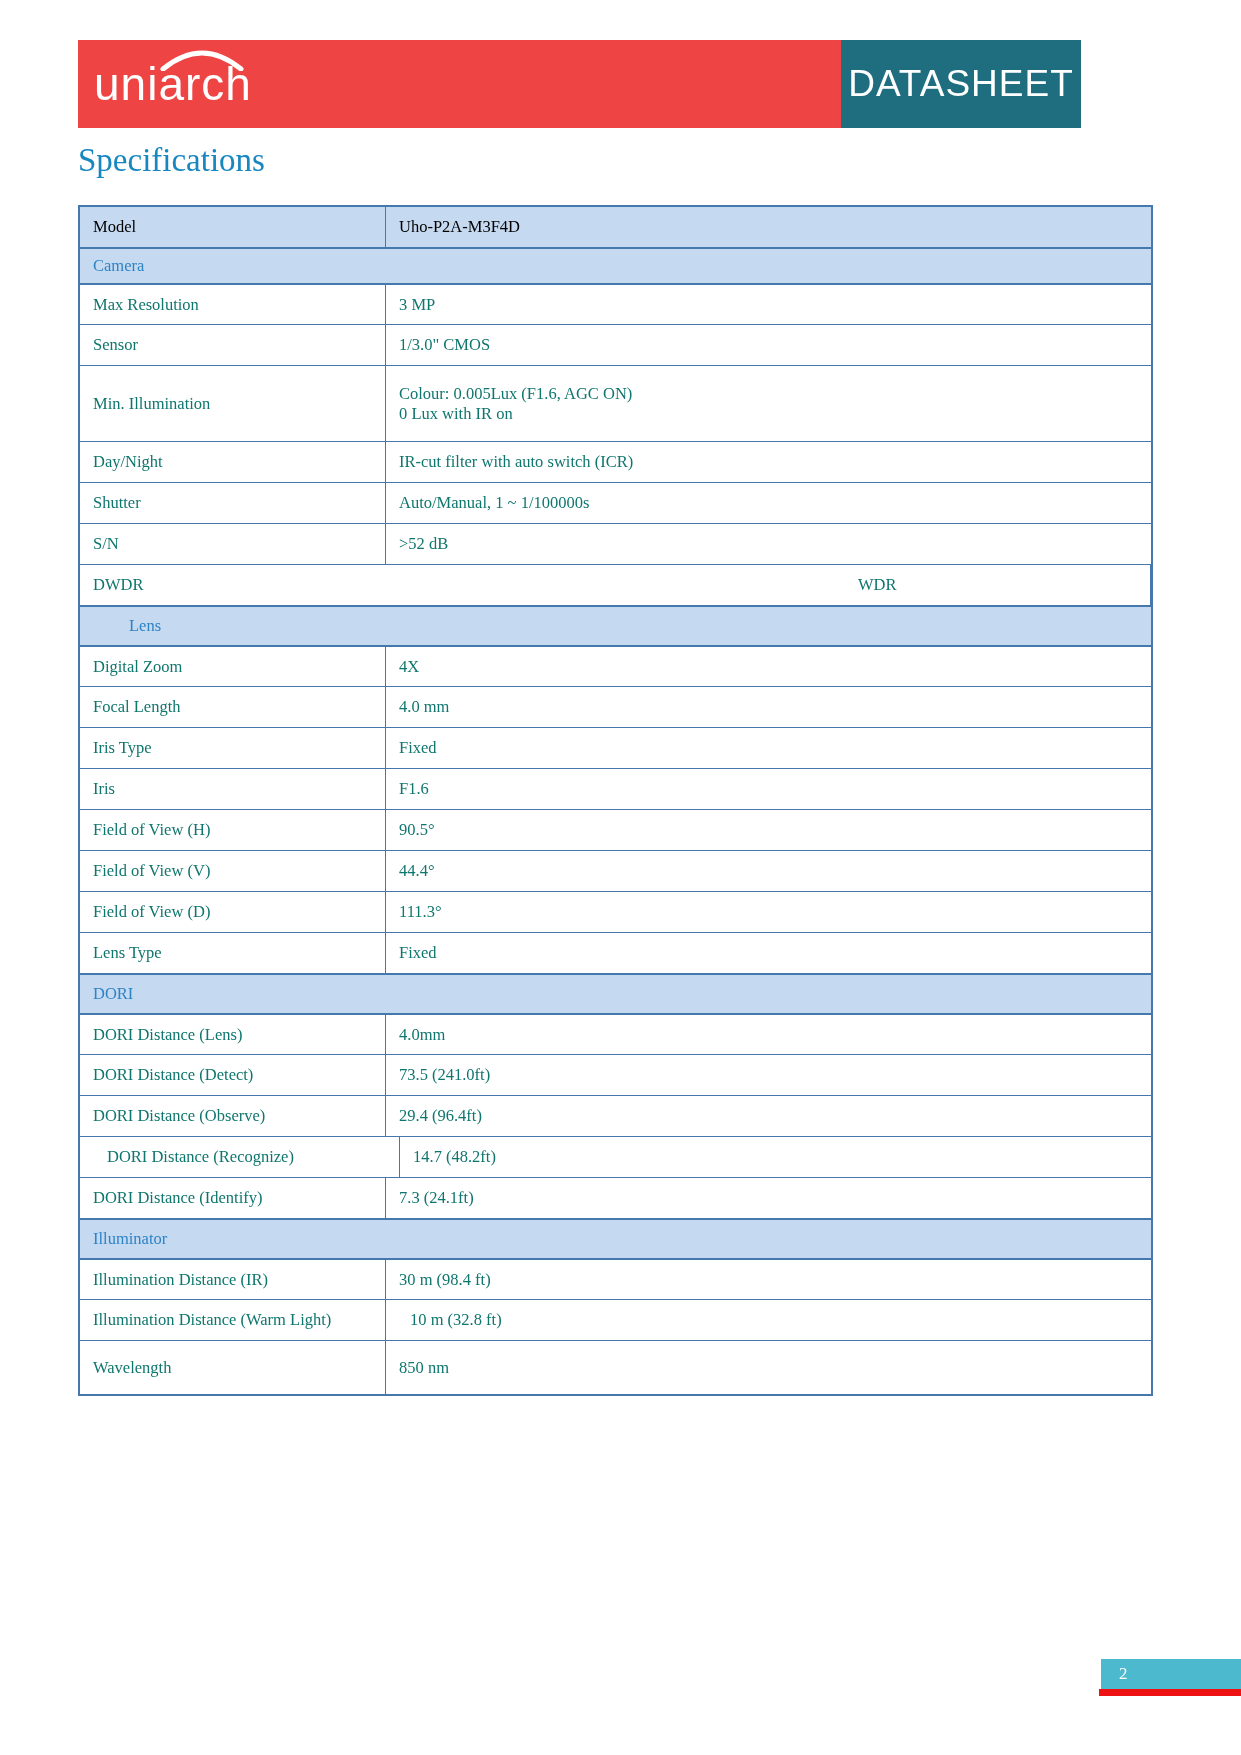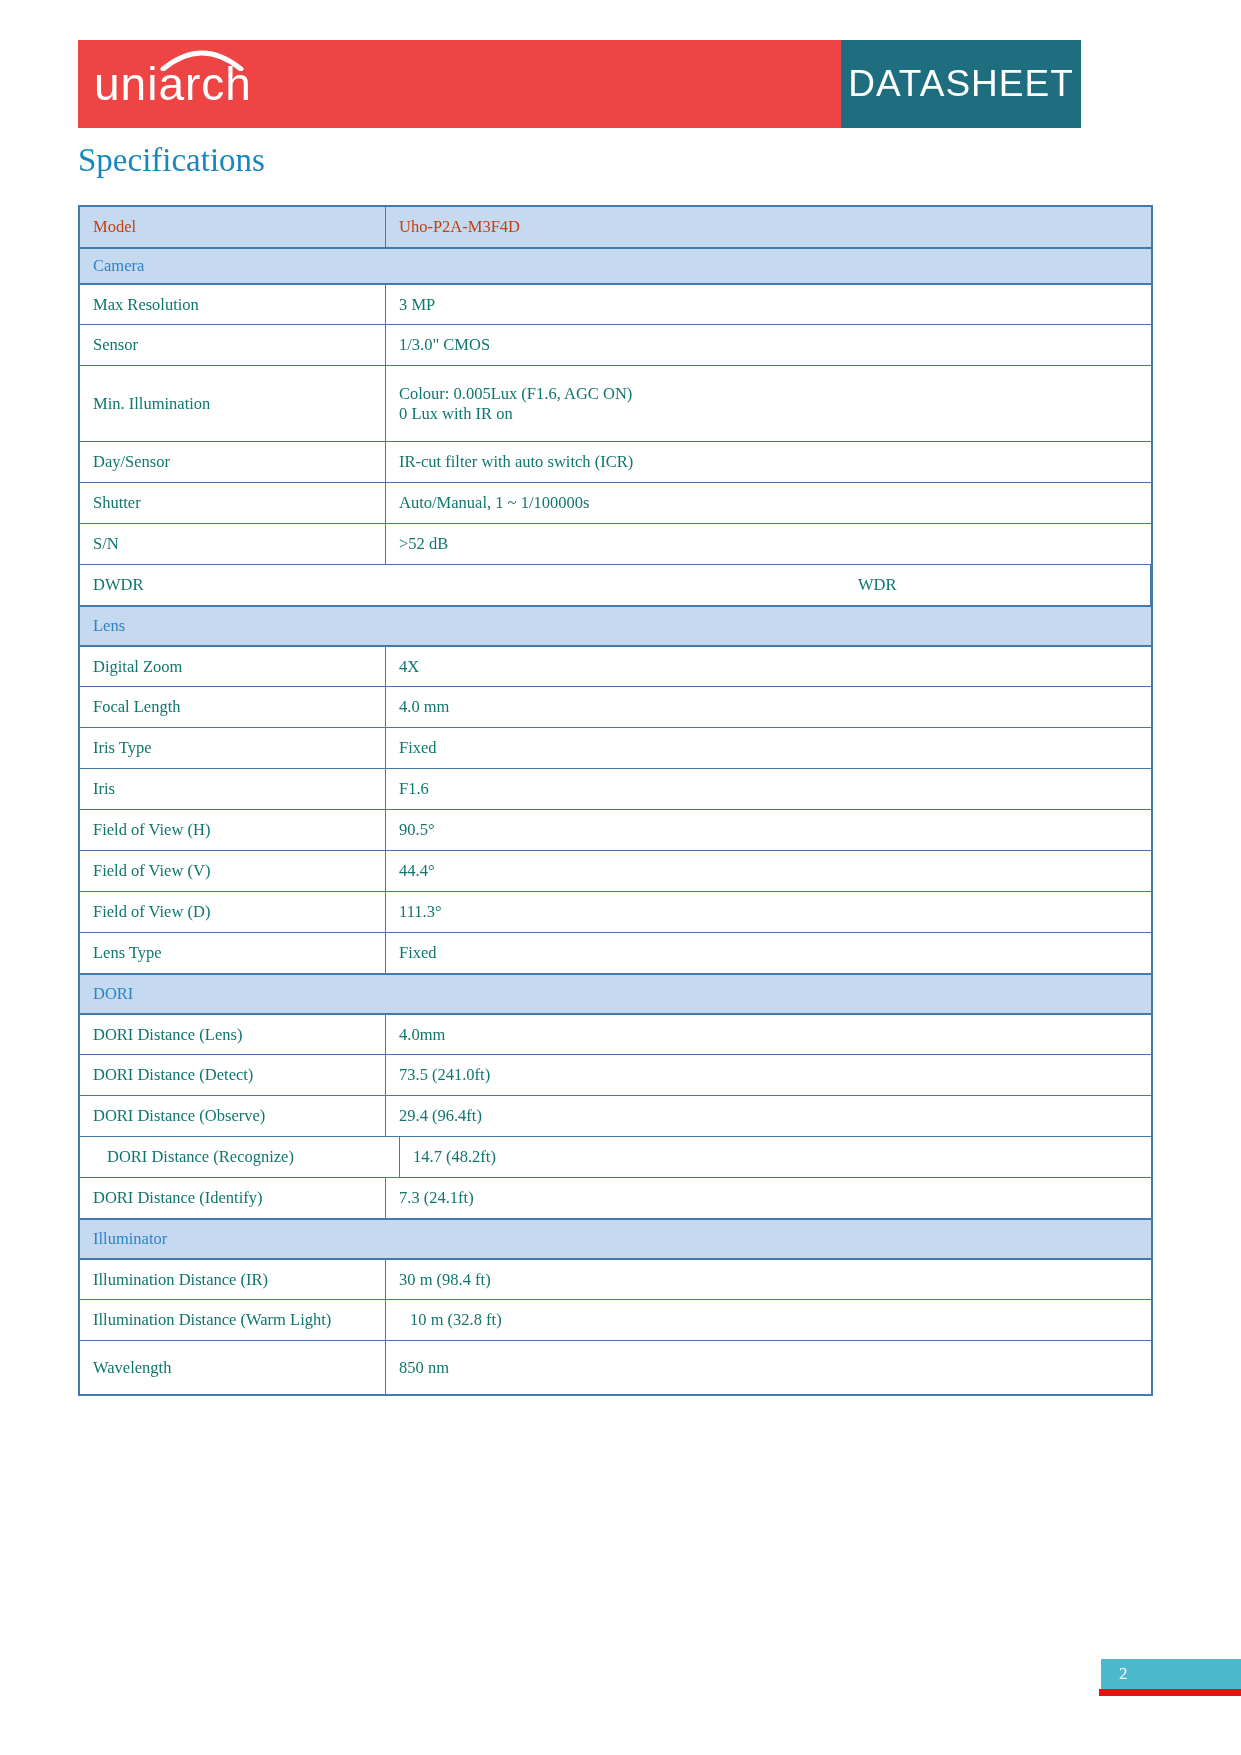--- a/index.html
+++ b/index.html
@@ -37,21 +37,21 @@
   .row:first-child{border-top:none;}
   .row.blue{background:#c5d9f1;border-top-width:2px;}
   .row.after-blue{border-top-width:2px;}
   .row:first-child.blue{border-top:none;}
   .cell{
     box-sizing:border-box;display:flex;flex-direction:column;justify-content:center;
     padding-left:13px;padding-right:8px;font-size:16.5px;color:#0f766e;
   }
   .cell.label{width:306px;border-right:1px solid #4579ad;}
   .cell.value{flex:1;}
-  .row.model .cell{color:#c2410c;}
+  .row.model .cell{color:#000000;}
   .row.section .cell{color:#2e83c5;width:100%;border-right:none;}
   .vlines{display:flex;flex-direction:column;}
   
   .page-num-box{
     position:absolute;left:1101px;top:1659px;width:140px;height:30px;
     background:#4cb9ce;color:#ffffff;display:flex;align-items:center;
     font-family:"Liberation Serif", serif;font-size:17px;
   }
   .page-num-box span{margin-left:18px;}
   .red-bar{
@@ -94,36 +94,36 @@
       <div class="row spec" style="height: 76px;">
         <div class="cell label">Min. Illumination</div>
         <div class="cell value">
           <div class="vlines">
             <div>Colour: 0.005Lux (F1.6, AGC ON)</div>
             <div>0 Lux with IR on</div>
           </div>
         </div>
       </div>
       <div class="row spec" style="height: 41px;">
-        <div class="cell label">Day/Sensor</div>
+        <div class="cell label">Day/Night</div>
         <div class="cell value">IR-cut filter with auto switch (ICR)</div>
       </div>
       <div class="row spec" style="height: 41px;">
         <div class="cell label">Shutter</div>
         <div class="cell value">Auto/Manual, 1 ~ 1/100000s</div>
       </div>
       <div class="row spec" style="height: 41px;">
         <div class="cell label">S/N</div>
         <div class="cell value">&gt;52 dB</div>
       </div>
       <div class="row spec" style="height: 41px;">
         <div class="cell value">DWDR</div>
         <div class="cell label">WDR</div>
       </div>
-      <div class="row section blue" style="height: 40px;">
+      <div class="row section blue" style="height: 40px; padding-left: 36px;">
         <div class="cell">Lens</div>
       </div>
       <div class="row spec after-blue" style="height: 41px;">
         <div class="cell label">Digital Zoom</div>
         <div class="cell value">4X</div>
       </div>
       <div class="row spec" style="height: 41px;">
         <div class="cell label">Focal Length</div>
         <div class="cell value">4.0 mm</div>
       </div>

